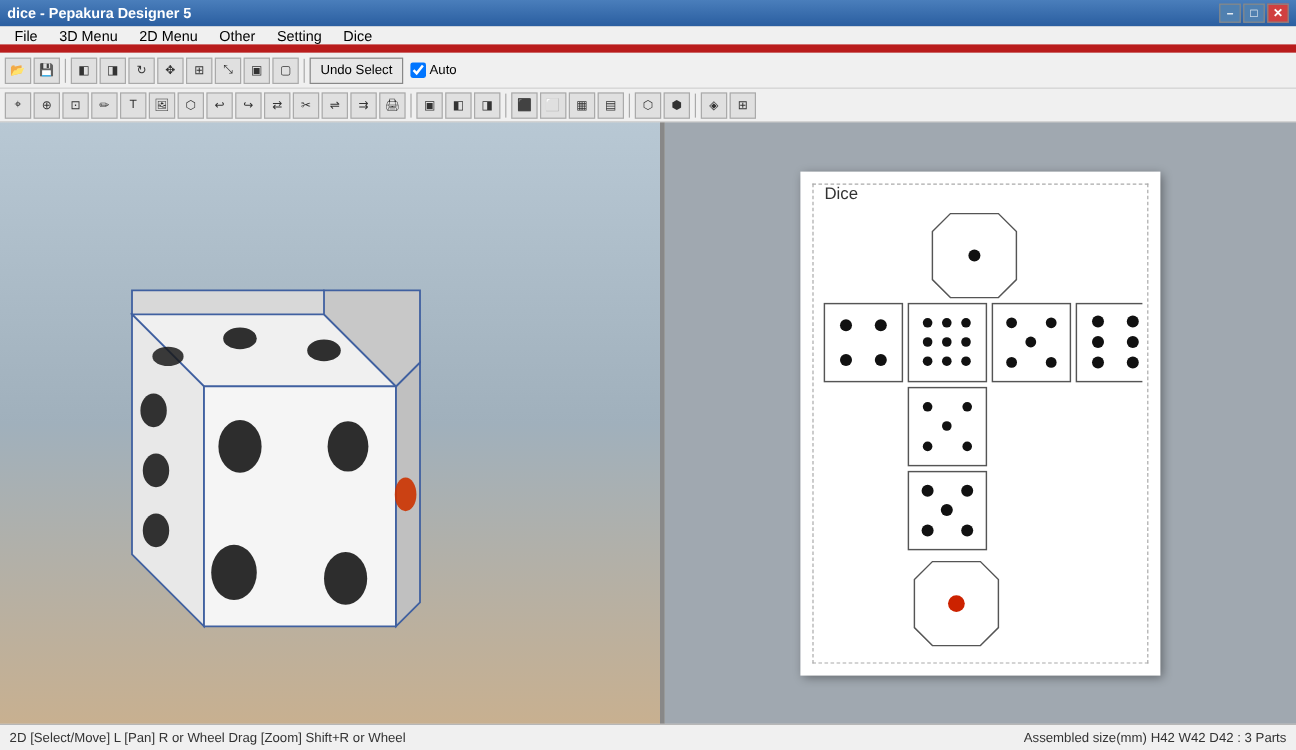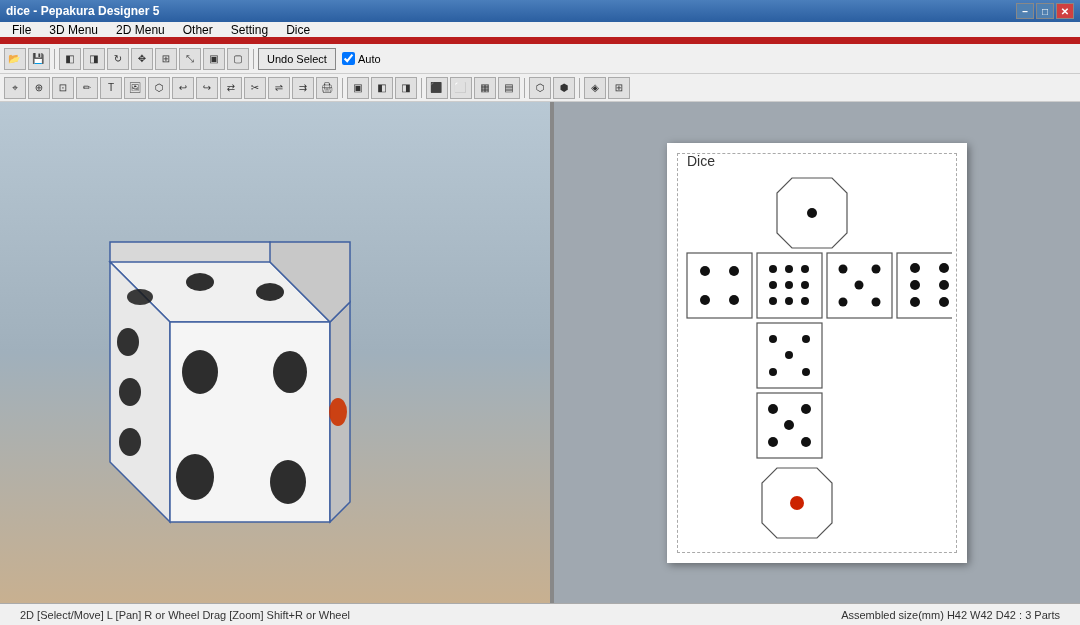--- a/index.html
+++ b/index.html
@@ -109,21 +109,21 @@
       font-size: 14px; color: #333;
     }
 
     
     #statusbar {
       width: 100%; height: 22px;
       background: #f0f0f0;
       border-top: 1px solid #aaa;
       display: flex; align-items: center;
       justify-content: space-between;
-      padding: 0 20px; font-size: 11px; color: #333;
+      padding: 0 8px; font-size: 11px; color: #333;
     }
 
     
     #dice3d {
       position: absolute;
       top: 80px; left: 30px;
       width: 340px; height: 380px;
     }
 
     

